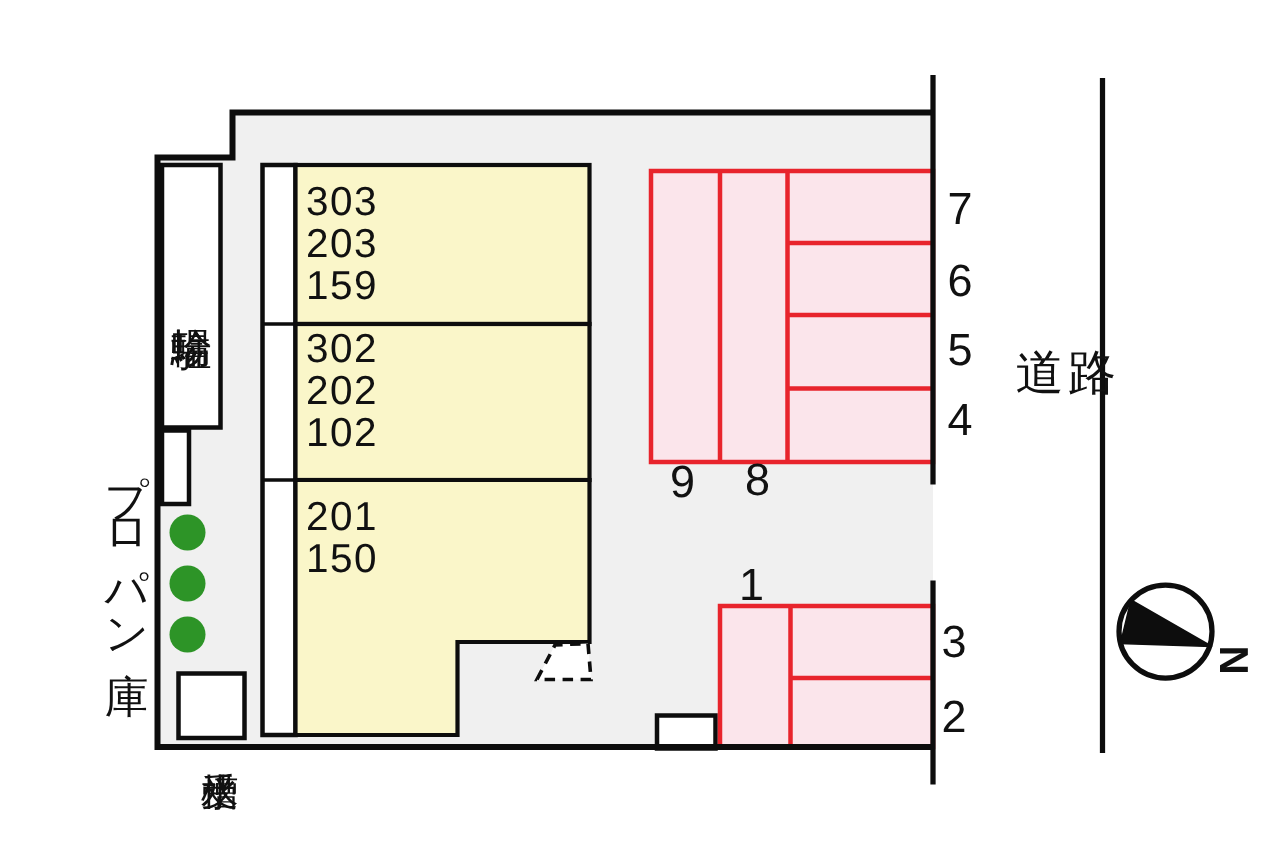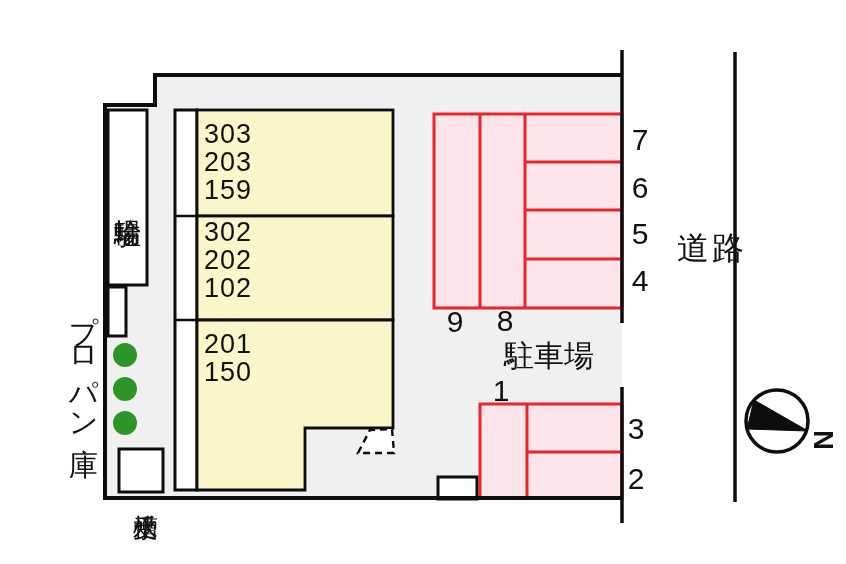--- a/index.html
+++ b/index.html
@@ -125,21 +125,20 @@
   </div>
   <div class="unit-block" style="top:330px;">
     <div>201</div>
     <div>150</div>
   </div>
 
   <div class="v-label" style="left:108px; top:110px; width:39px; height:175px; font-size:27px;">駐輪場</div>
   <div class="v-label" style="left:66px; top:282px; width:36px; height:156px; font-size:29px;">プロパン庫</div>
   <div class="v-label" style="left:119px; top:455px; width:44px; height:80px; font-size:25px; align-items:flex-start;">受水槽</div>
 
-  <div class="lbl center jp-big" style="left:549px; top:356px;">駐車場</div>
 
   <div class="lbl center space-num" style="left:501px; top:391px;">1</div>
   <div class="lbl center space-num" style="left:636px; top:479px;">2</div>
   <div class="lbl center space-num" style="left:636px; top:429px;">3</div>
   <div class="lbl center space-num" style="left:640px; top:281px;">4</div>
   <div class="lbl center space-num" style="left:640px; top:234px;">5</div>
   <div class="lbl center space-num" style="left:640px; top:188px;">6</div>
   <div class="lbl center space-num" style="left:640px; top:140px;">7</div>
   <div class="lbl center space-num" style="left:505px; top:321px;">8</div>
   <div class="lbl center space-num" style="left:455px; top:322px;">9</div>

